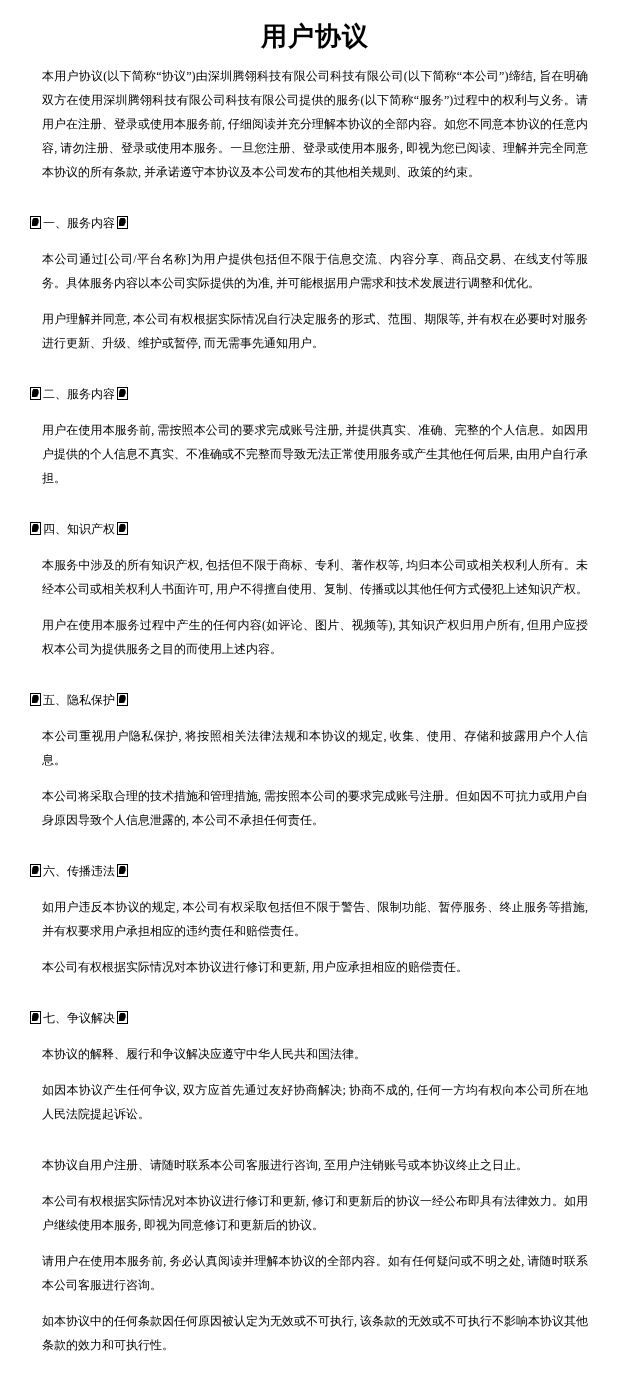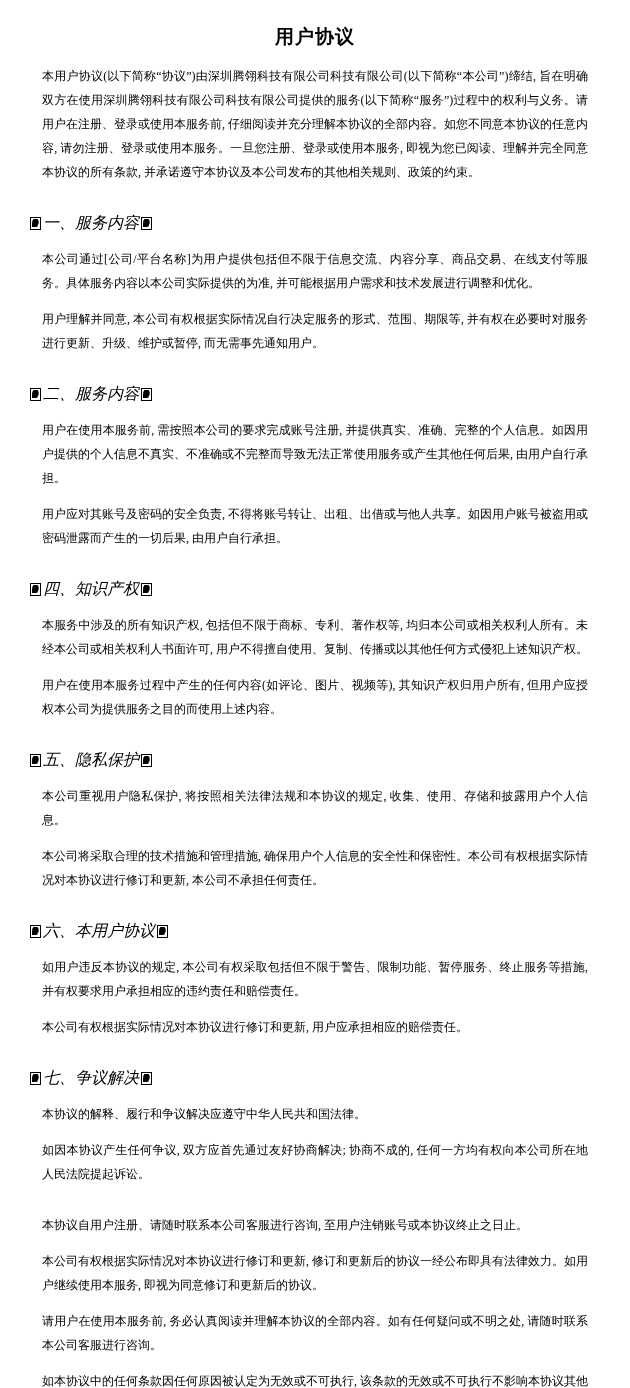--- a/index.html
+++ b/index.html
@@ -13,42 +13,41 @@
     font-family: "Liberation Serif", "DejaVu Serif", serif;
     color: #000000;
     -webkit-font-smoothing: auto;
   }
   .page {
     box-sizing: border-box;
     width: 630px;
     padding: 22px 30px 40px 30px;
   }
   .doc-title {
-    font-size: 19px;
+    font-size: 26px;
     font-weight: 700;
     text-align: center;
     margin: 0 0 10px 0;
     letter-spacing: 1px;
     line-height: 30px;
   }
   .body-text {
     font-size: 12px;
     line-height: 24px;
     margin: 12px;
     text-align: justify;
     word-break: normal;
   }
   .section {
     margin-top: 27px;
   }
   .heading-row {
-    font-size: 16px;
+    font-size: 12px;
     line-height: 24px;
     white-space: nowrap;
-    font-style: italic;
   }
   .heading-text {
     font-weight: 400;
   }
   
   .tofu {
     display: inline-block;
     position: relative;
     width: 11px;
     height: 13px;
@@ -80,43 +79,42 @@
     </div>
   <p class="body-text">本公司通过[公司/平台名称]为用户提供包括但不限于信息交流、内容分享、商品交易、在线支付等服务。具体服务内容以本公司实际提供的为准, 并可能根据用户需求和技术发展进行调整和优化。</p>
         <p class="body-text">用户理解并同意, 本公司有权根据实际情况自行决定服务的形式、范围、期限等, 并有权在必要时对服务进行更新、升级、维护或暂停, 而无需事先通知用户。</p>
       </section>
 
   <section class="section">
     <div class="heading-row">
       <span class="tofu before"></span><span class="heading-text">二、服务内容</span><span class="tofu after"></span>
     </div>
   <p class="body-text">用户在使用本服务前, 需按照本公司的要求完成账号注册, 并提供真实、准确、完整的个人信息。如因用户提供的个人信息不真实、不准确或不完整而导致无法正常使用服务或产生其他任何后果, 由用户自行承担。</p>
-        <p class="body-text">用户应对其账号及密码的安全负责, 不得将账号转让、出租、出借或与他人共享。如因用户账号被盗用或密码泄露而产生的一切后果, 由用户自行承担。</p>
       </section>
 
 
   <section class="section">
     <div class="heading-row">
       <span class="tofu before"></span><span class="heading-text">四、知识产权</span><span class="tofu after"></span>
     </div>
   <p class="body-text">本服务中涉及的所有知识产权, 包括但不限于商标、专利、著作权等, 均归本公司或相关权利人所有。未经本公司或相关权利人书面许可, 用户不得擅自使用、复制、传播或以其他任何方式侵犯上述知识产权。</p>
         <p class="body-text">用户在使用本服务过程中产生的任何内容(如评论、图片、视频等), 其知识产权归用户所有, 但用户应授权本公司为提供服务之目的而使用上述内容。</p>
       </section>
 
   <section class="section">
     <div class="heading-row">
       <span class="tofu before"></span><span class="heading-text">五、隐私保护</span><span class="tofu after"></span>
     </div>
   <p class="body-text">本公司重视用户隐私保护, 将按照相关法律法规和本协议的规定, 收集、使用、存储和披露用户个人信息。</p>
-        <p class="body-text">本公司将采取合理的技术措施和管理措施, 确保用户个人信息的安全性和保密性。本公司有权根据实际情况对本协议进行修订和更新, 本公司不承担任何责任。</p>
+        <p class="body-text">本公司将采取合理的技术措施和管理措施, 需按照本公司的要求完成账号注册。但如因不可抗力或用户自身原因导致个人信息泄露的, 本公司不承担任何责任。</p>
       </section>
 
   <section class="section">
     <div class="heading-row">
-      <span class="tofu before"></span><span class="heading-text">六、本用户协议</span><span class="tofu after"></span>
+      <span class="tofu before"></span><span class="heading-text">六、传播违法</span><span class="tofu after"></span>
     </div>
   <p class="body-text">如用户违反本协议的规定, 本公司有权采取包括但不限于警告、限制功能、暂停服务、终止服务等措施, 并有权要求用户承担相应的违约责任和赔偿责任。</p>
         <p class="body-text">本公司有权根据实际情况对本协议进行修订和更新, 用户应承担相应的赔偿责任。</p>
       </section>
 
   <section class="section">
     <div class="heading-row">
       <span class="tofu before"></span><span class="heading-text">七、争议解决</span><span class="tofu after"></span>
     </div>
   <p class="body-text">本协议的解释、履行和争议解决应遵守中华人民共和国法律。</p>

